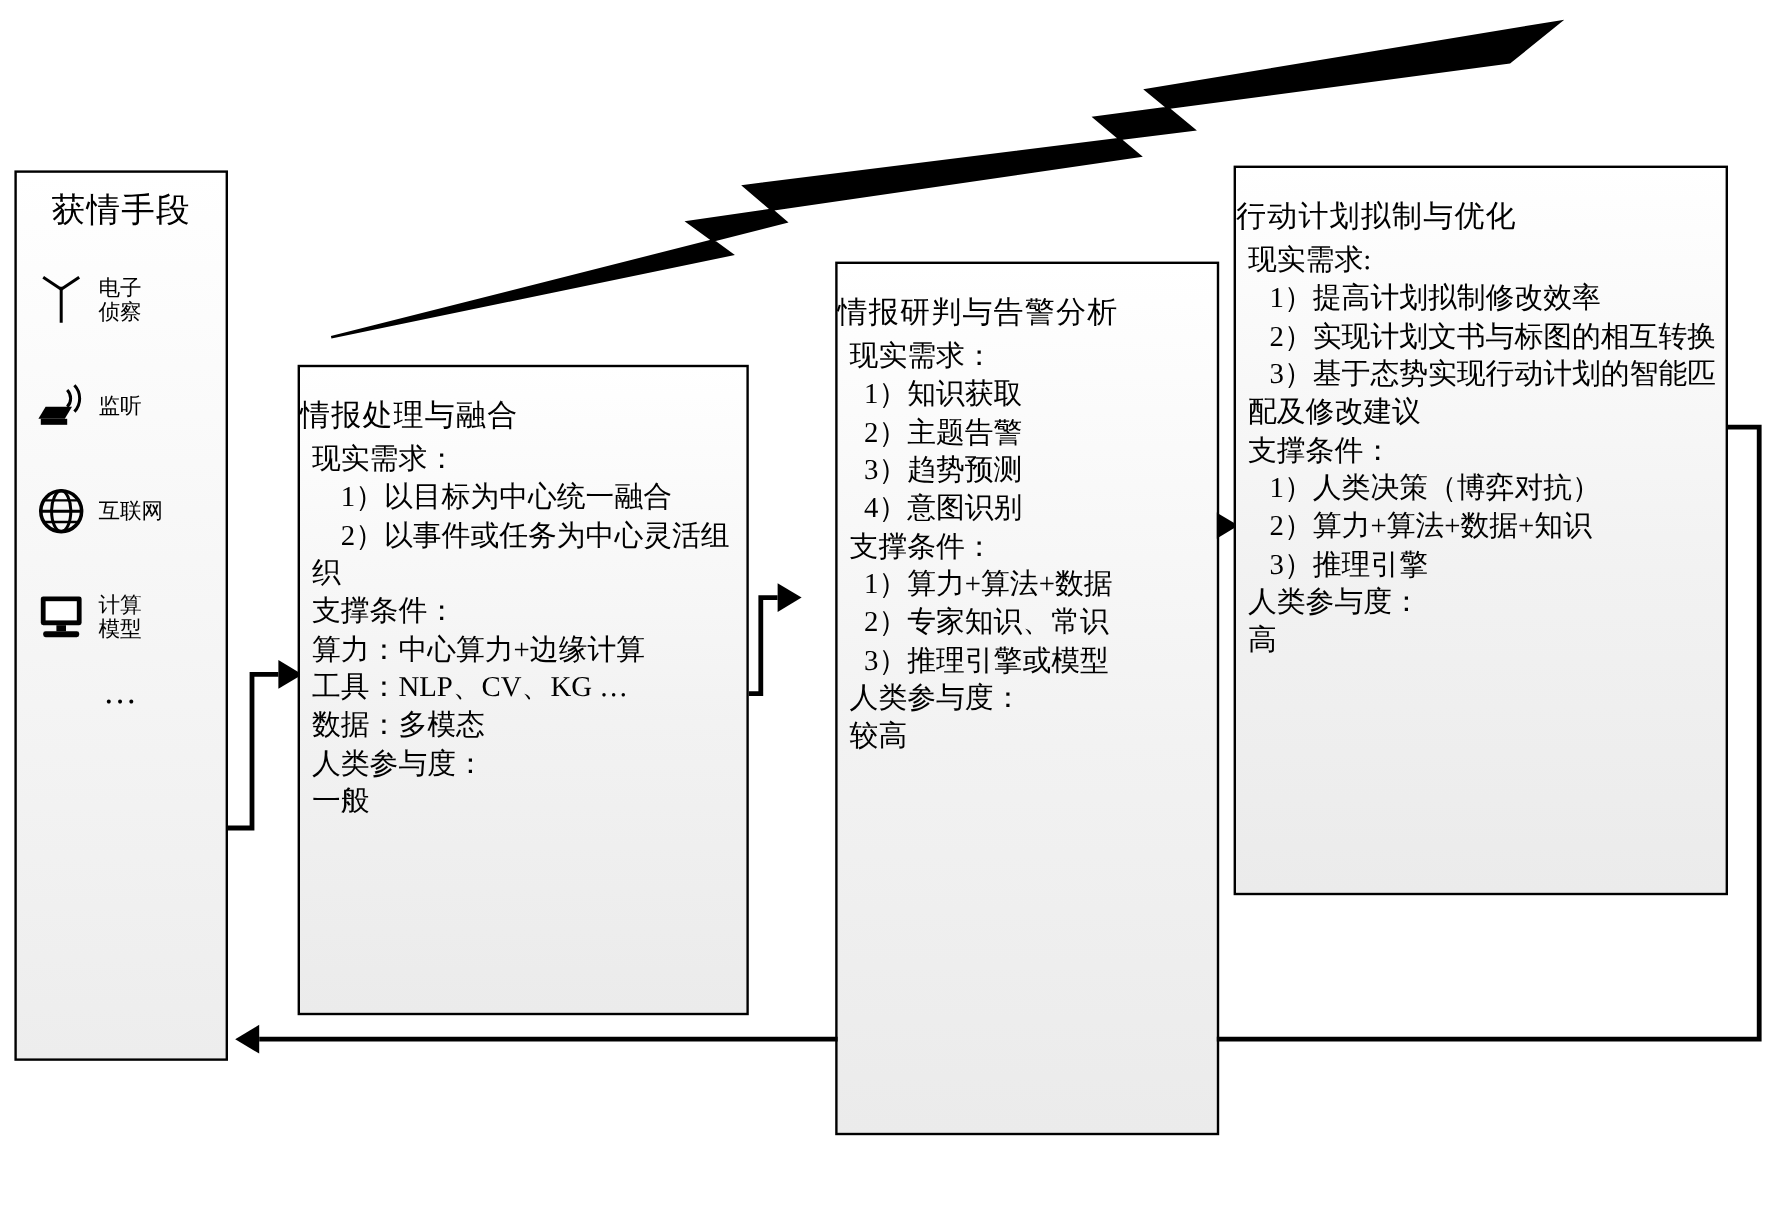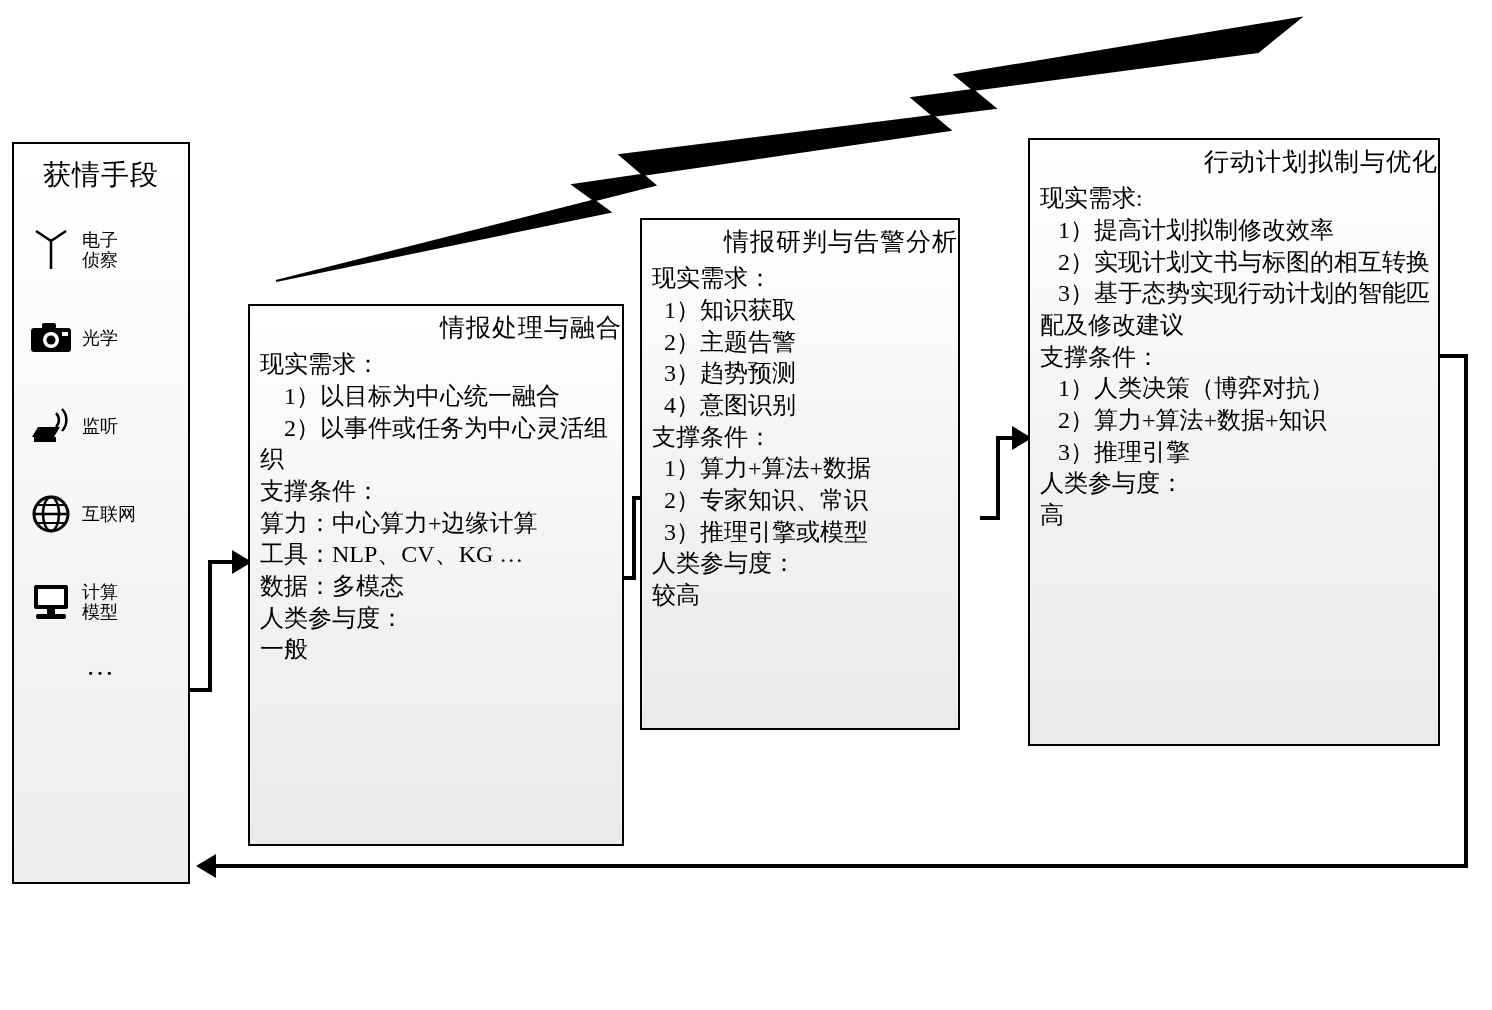--- a/index.html
+++ b/index.html
@@ -18,24 +18,24 @@
     overflow: hidden;
     background: #fff;
   }
   .box {
     position: absolute;
     border: 2px solid #000;
     background: linear-gradient(180deg, #ffffff 0%, #f2f2f2 55%, #ebebeb 100%);
     box-sizing: border-box;
   }
   .box-title {
-    text-align: right;
+    text-align: left;
     font-size: 25px;
     line-height: 1.25;
-    padding-top: 6px;
+    padding-top: 25px;
     letter-spacing: 1px;
   }
   .box-body {
     font-size: 24px;
     line-height: 1.32;
     padding: 6px 8px 4px 10px;
     white-space: pre-wrap;
   }
 
   
@@ -79,21 +79,21 @@
   }
   .means-dots {
     text-align: center;
     font-size: 28px;
     letter-spacing: 2px;
     margin-top: 4px;
   }
 
   
   #proc-box { left: 248px; top: 304px; width: 376px; height: 542px; }
-  #judge-box { left: 640px; top: 218px; width: 320px; height: 512px; }
+  #judge-box { left: 696px; top: 218px; width: 320px; height: 728px; }
   #plan-box { left: 1028px; top: 138px; width: 412px; height: 608px; }
 
   
   #base-bar {
     left: 12px;
     top: 906px;
     width: 1452px;
     height: 86px;
     display: flex;
     align-items: center;
@@ -156,32 +156,20 @@
             <line x1="23" y1="12" x2="23" y2="42" stroke="#000" stroke-width="2.5"></line>
             <line x1="23" y1="14" x2="8" y2="4" stroke="#000" stroke-width="2.5"></line>
             <line x1="23" y1="14" x2="38" y2="4" stroke="#000" stroke-width="2.5"></line>
           </svg>
         </span>
         <span class="means-label">电子
 侦察</span>
       </div>
 
 
-      <div class="means-row">
-        <span class="means-ico">
-          <svg class="ico-svg" width="46" height="46" viewBox="0 0 46 46">
-            <rect x="3" y="13" width="40" height="24" rx="3" fill="#000"></rect>
-            <rect x="14" y="8" width="14" height="6" rx="2" fill="#000"></rect>
-            <circle cx="23" cy="25" r="8" fill="#fff"></circle>
-            <circle cx="23" cy="25" r="4.5" fill="#000"></circle>
-            <rect x="34" y="17" width="6" height="4" fill="#fff"></rect>
-          </svg>
-        </span>
-        <span class="means-label">光学</span>
-      </div>
 
       <div class="means-row">
         <span class="means-ico">
           <svg class="ico-svg" width="46" height="46" viewBox="0 0 46 46">
             <path d="M4 34 h22 l6 -10 h-22 z" fill="#000"></path>
             <rect x="6" y="34" width="22" height="5" fill="#000"></rect>
             <path d="M28 10 a10 10 0 0 1 0 14" fill="none" stroke="#000" stroke-width="2.5"></path>
             <path d="M34 6 a16 16 0 0 1 0 22" fill="none" stroke="#000" stroke-width="2.5"></path>
           </svg>
         </span>

